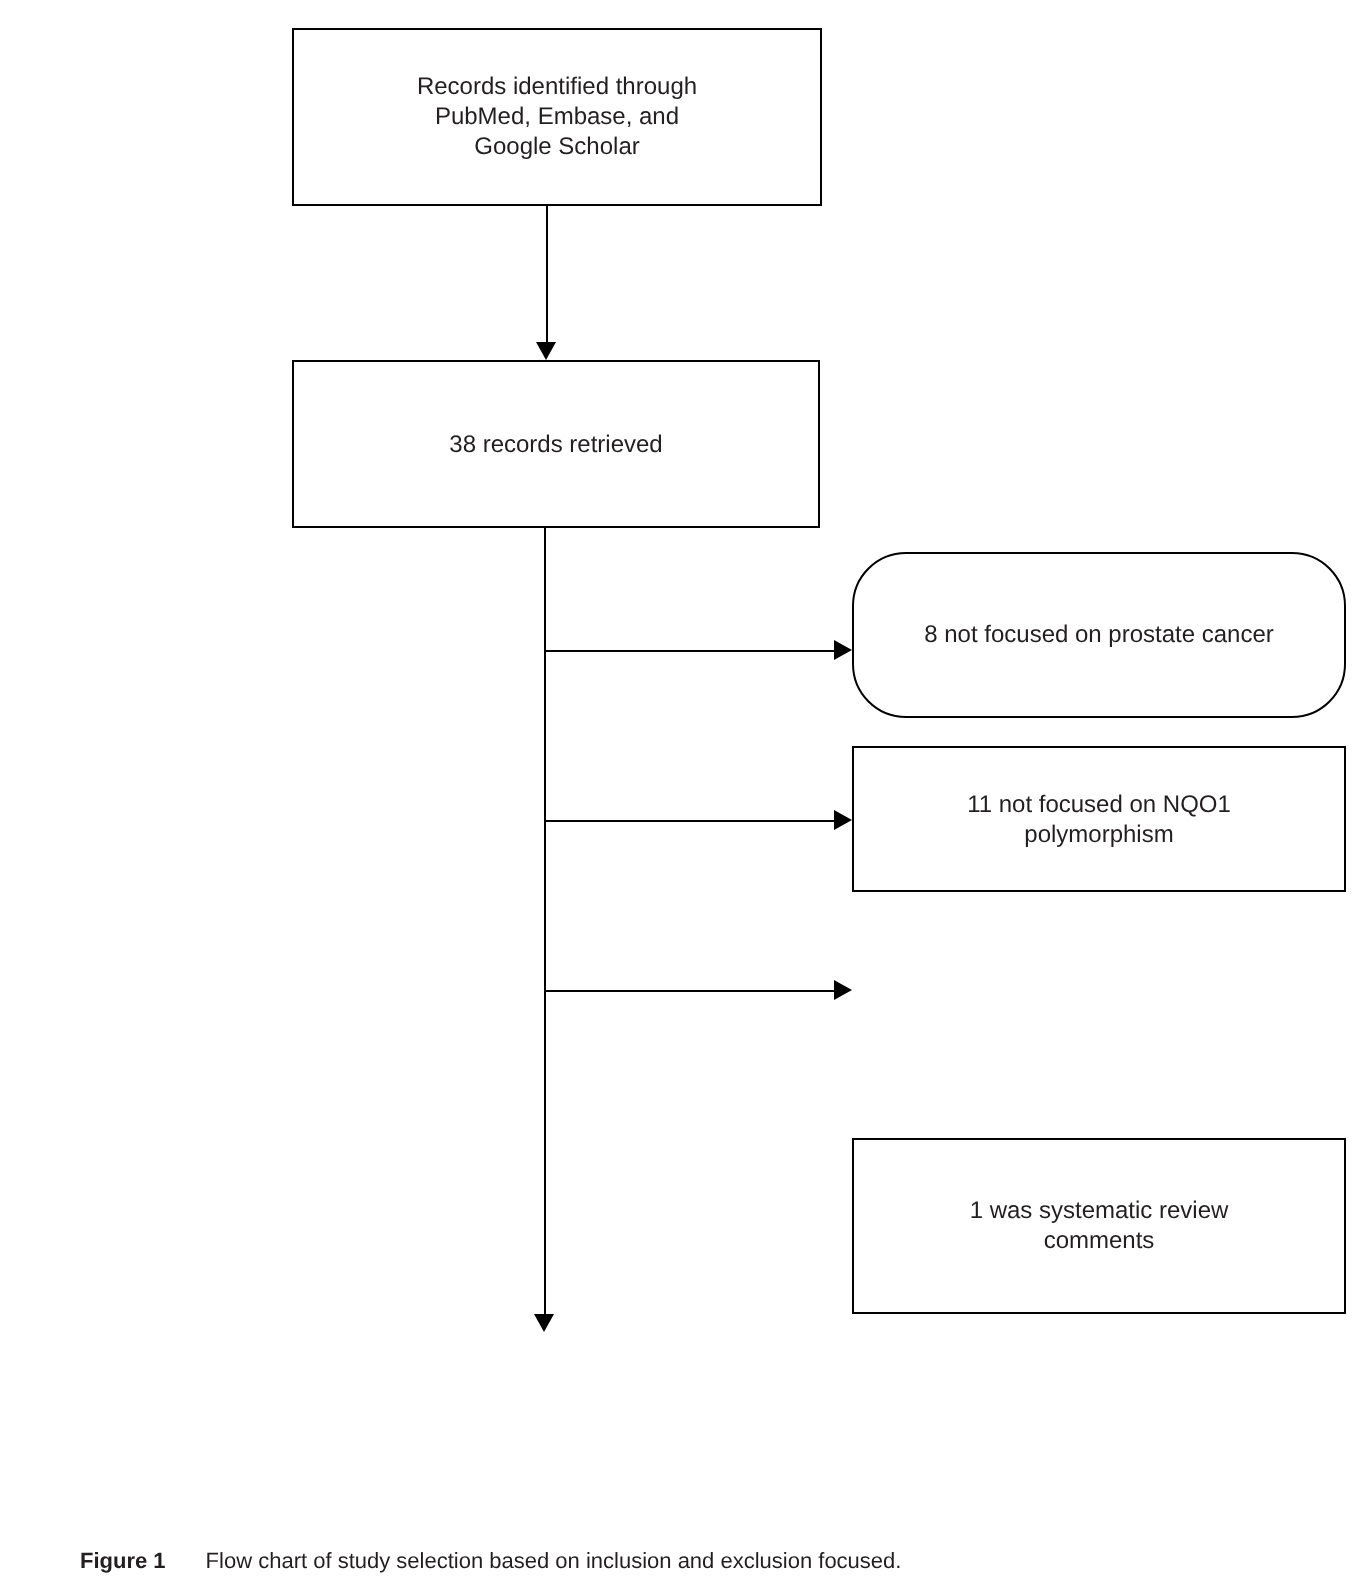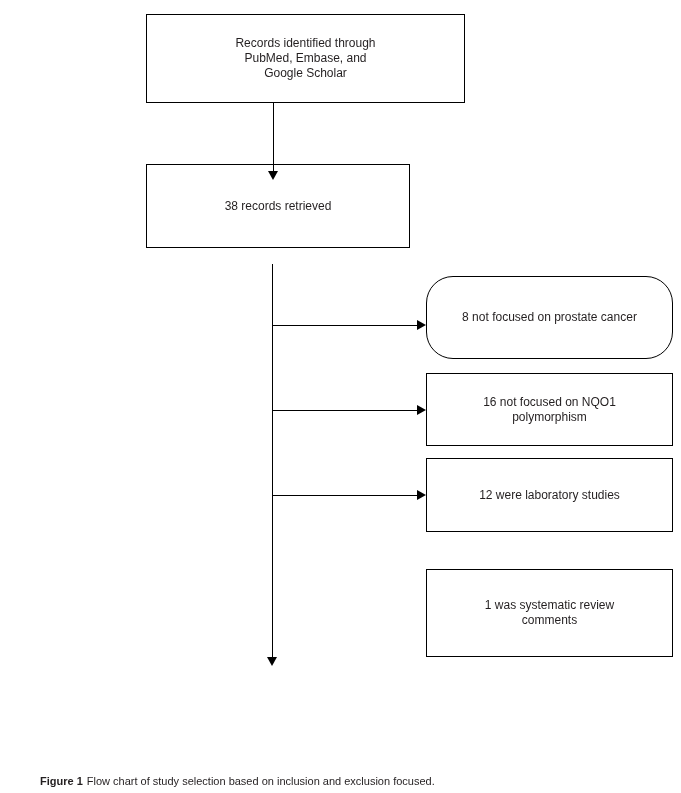--- a/index.html
+++ b/index.html
@@ -59,22 +59,22 @@
   }
   .arrow-right {
     position: absolute;
     width: 0;
     height: 0;
     border-top: 5.5px solid transparent;
     border-bottom: 5.5px solid transparent;
     border-left: 9px solid #000000;
   }
   
-  #node-identified { left: 146px; top: 14px;  width: 319px; height: 89px; }
-  #node-retrieved  { left: 146px; top: 164px; width: 264px; height: 84px; }
+  #node-identified { left: 146px; top: 14px;  width: 265px; height: 89px; }
+  #node-retrieved  { left: 146px; top: 180px; width: 264px; height: 84px; }
   #node-excl-prostate { left: 426px; top: 276px; width: 247px; height: 83px; border-radius: 27px; }
   #node-excl-nqo1     { left: 426px; top: 373px; width: 247px; height: 73px; }
   #node-excl-lab      { left: 426px; top: 458px; width: 247px; height: 74px; }
   #node-excl-review   { left: 426px; top: 569px; width: 247px; height: 88px; }
   #node-included      { left: 146px; top: 666px; width: 252px; height: 95px; }
 
   
   #line-identified-retrieved { left: 272.5px; top: 103px; height: 69px; }
   #head-identified-retrieved { left: 267.5px; top: 171px; }
   #line-main-vertical        { left: 272px;   top: 264px; height: 393px; }
@@ -90,21 +90,21 @@
     position: absolute;
     left: 40px;
     top: 775px;
     font-size: 11px;
     line-height: 13px;
     color: #231f20;
     white-space: nowrap;
   }
   .caption .caption-label {
     font-weight: bold;
-    margin-right: 4px;
+    margin-right: 20px;
   }
 </style>
 </head>
 <body>
 
 <div class="canvas">
 
   <div class="node" id="node-identified">
     <span class="label">Records identified through
 PubMed, Embase, and
@@ -113,27 +113,24 @@
 
   <div class="node" id="node-retrieved">
     <span class="label">38 records retrieved</span>
   </div>
 
   <div class="node" id="node-excl-prostate">
     <span class="label">8 not focused on prostate cancer</span>
   </div>
 
   <div class="node" id="node-excl-nqo1">
-    <span class="label">16 not focused on NQO1
+    <span class="label">11 not focused on NQO1
 polymorphism</span>
   </div>
 
-  <div class="node" id="node-excl-lab">
-    <span class="label">12 were laboratory studies</span>
-  </div>
 
   <div class="node" id="node-excl-review">
     <span class="label">1 was systematic review
 comments</span>
   </div>
 
 
   <div class="vline" id="line-identified-retrieved"></div>
   <div class="arrow-down" id="head-identified-retrieved"></div>
 

